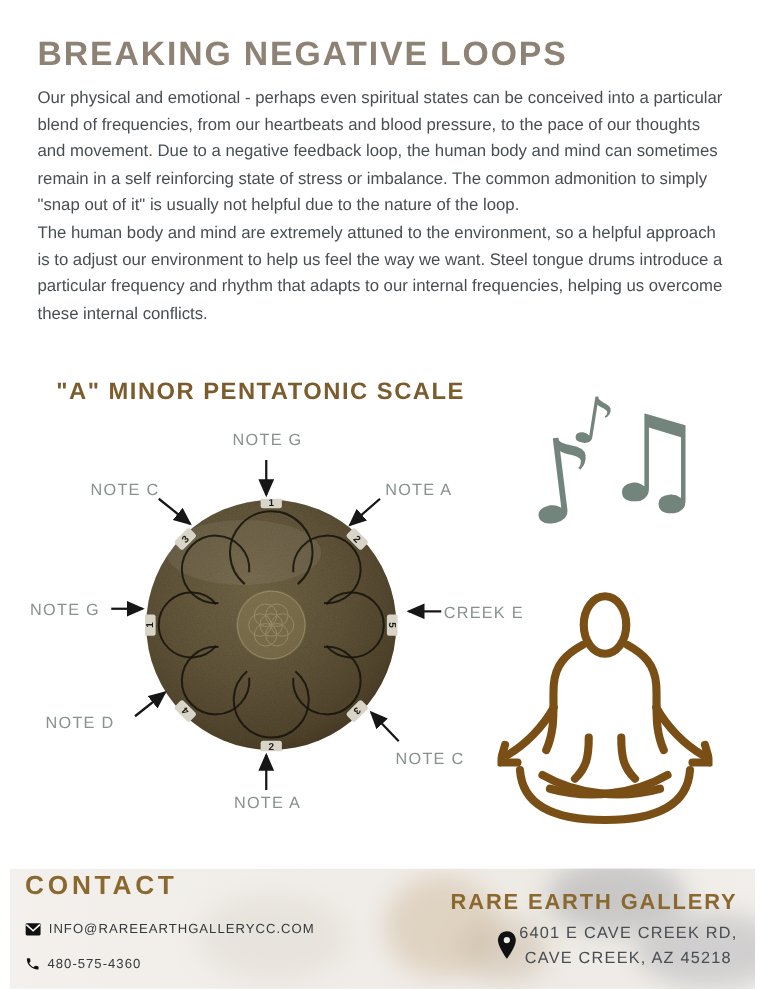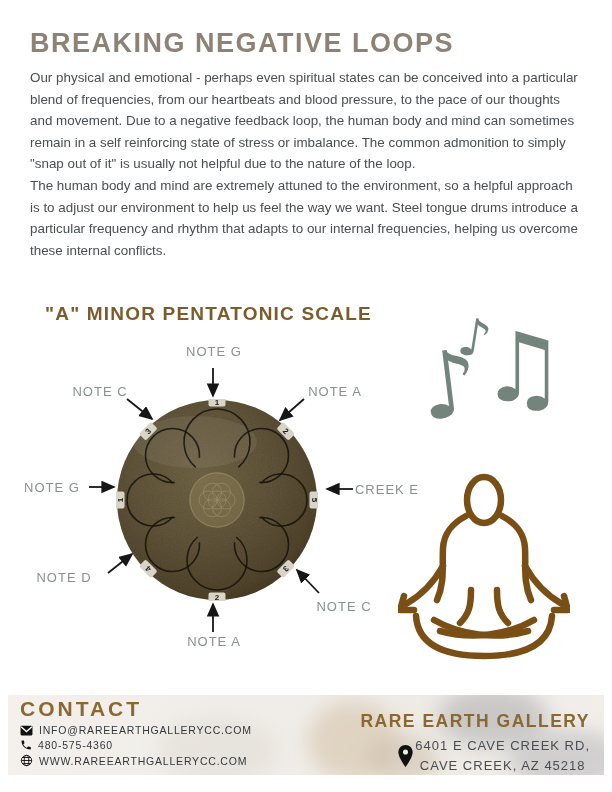--- a/index.html
+++ b/index.html
@@ -30,33 +30,33 @@
     font-size:13px; font-weight:normal; letter-spacing:1px;
     color:var(--note_gray); transform:translateX(-50%); white-space:nowrap;
   }
   .arrow-layer{left:0; top:0; width:612px; height:792px; pointer-events:none;}
   .music-notes{left:424px; top:314px; width:160px; height:150px; color:var(--music_sage);}
   .music-notes span{position:absolute; font-family:"DejaVu Sans", sans-serif; line-height:1;}
   .mn-small{left:34px; top:-2px; font-size:52px; transform:rotate(9deg);}
   .mn-big{left:-4px; top:26px; font-size:92px; transform:rotate(-7deg);}
   .mn-beam{left:56px; top:6px; font-size:96px;}
   .footer{
-    left:8px; top:695px; width:596px; height:80px; overflow:hidden;
+    left:8px; top:695px; width:596px; height:96px; overflow:hidden;
   }
   .footer-bg{position:absolute; inset:0; background:linear-gradient(90deg,#f0eeea 0%,#e9e6e0 45%,#e4e0d8 70%,#eceae6 100%);}
   .blob{position:absolute; filter:blur(10px); border-radius:50%;}
   .b1{left:300px; top:6px; width:90px; height:80px; background:#a8824c; opacity:.55;}
   .b2{left:430px; top:-8px; width:110px; height:60px; background:#2c3744; opacity:.45;}
   .b3{left:500px; top:35px; width:120px; height:60px; background:#3a4050; opacity:.40;}
   .b4{left:150px; top:20px; width:120px; height:70px; background:#c9c3b6; opacity:.6;}
   .b5{left:360px; top:40px; width:70px; height:50px; background:#8a6a3a; opacity:.45;}
   .footer-veil{position:absolute; inset:0; background:rgba(245,243,239,0.55);}
   .footer-left{position:absolute; left:12px; top:2px;}
   .contact-heading{font-size:21px; font-weight:bold; letter-spacing:3px; color:var(--footer_brown);}
-  .contact-row{display:flex; align-items:center; gap:6px; margin-top:3px; font-size:10.5px;
+  .contact-row{display:flex; align-items:center; gap:6px; margin-top:16px; font-size:10.5px;
     letter-spacing:0.8px; color:#33383c;}
   .contact-row svg{flex:0 0 auto;}
   .footer-right{position:absolute; right:14px; top:4px; display:flex; flex-direction:column; align-items:flex-end;}
   .gallery-name{font-size:17.5px; font-weight:bold; letter-spacing:1.5px; color:var(--footer_brown);margin-top:12px;}
   .address-block{display:flex; align-items:center; gap:0; margin-top:4px;}
   .address-lines{text-align:center; font-size:13px; letter-spacing:1px; color:#474d52; line-height:20px;}
 </style>
 </head>
 <body>
 

